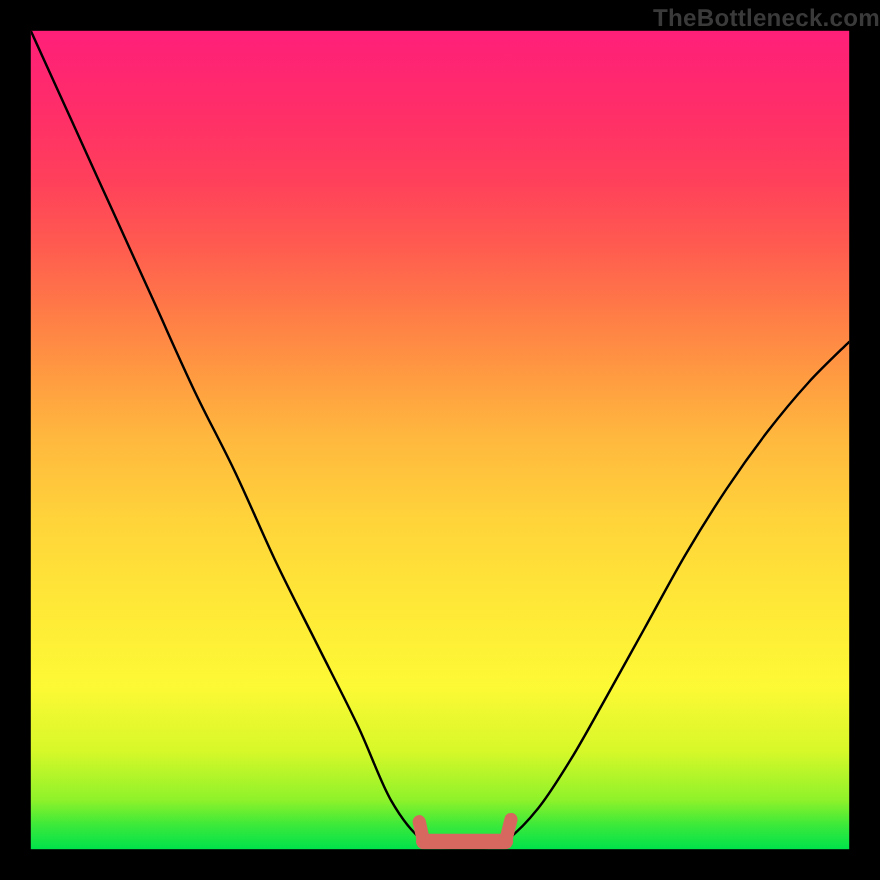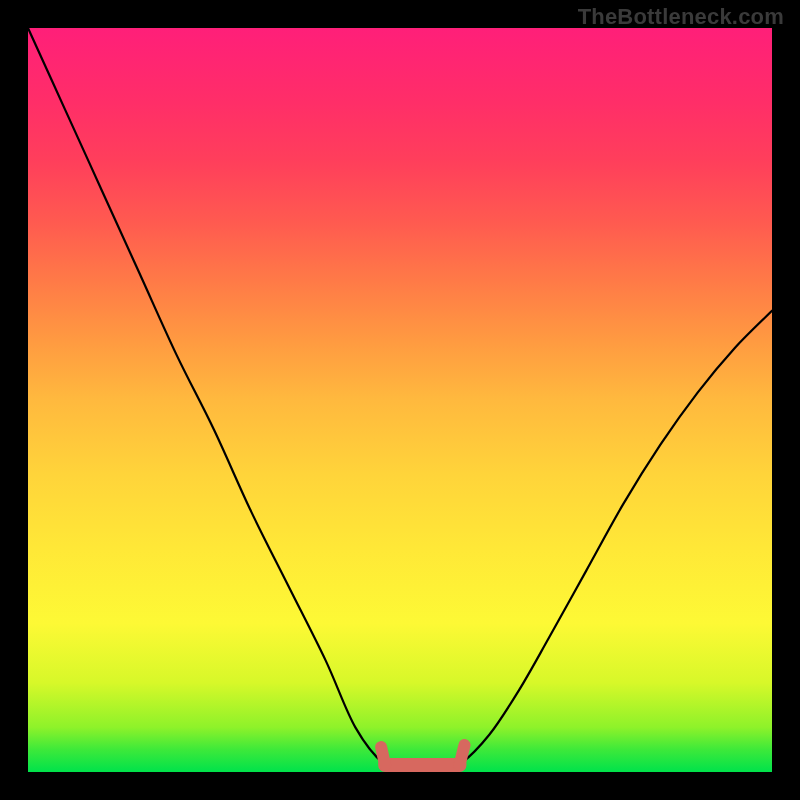--- a/index.html
+++ b/index.html
@@ -38,21 +38,21 @@
       #ff7a47 66%,
       #ff5a50 74%,
       #ff3f5b 82%,
       #ff2e68 90%,
       #ff1f79 100%
     );
   }
   .watermark {
     position: absolute;
     top: 4px;
-    right: 16px;
+    right: 0;
     color: #3a3a3a;
     font-size: 22px;
     font-weight: 600;
     letter-spacing: 0.2px;
     z-index: 20;
     user-select: none;
   }
   svg.curves {
     position: absolute;
     left: 0;

